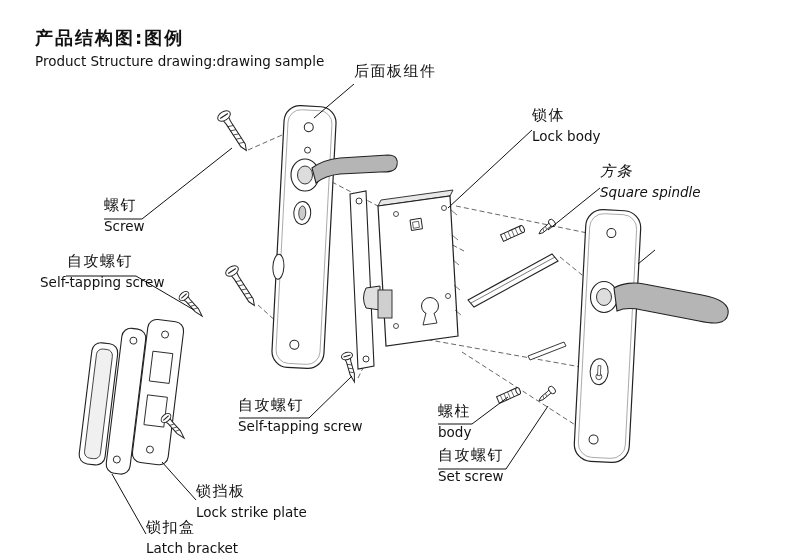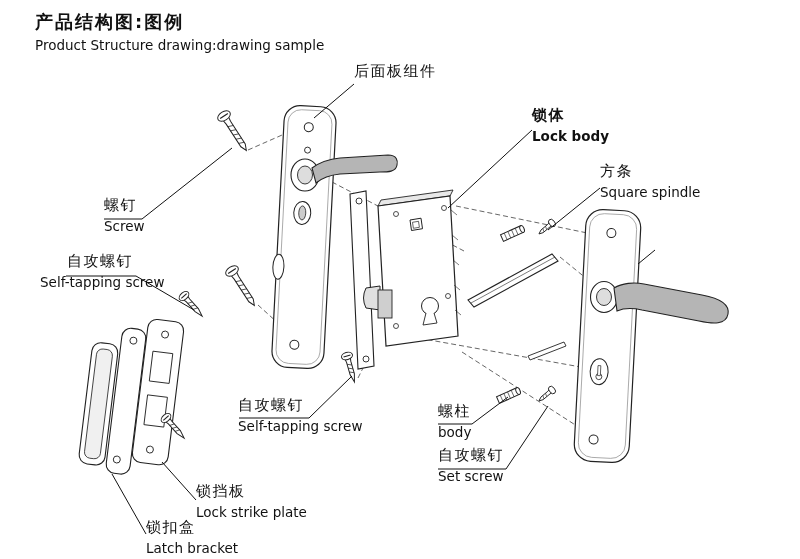--- a/index.html
+++ b/index.html
@@ -2,21 +2,21 @@
 <html><head>
 <meta charset="utf-8">
 <style>
   html,body{margin:0;padding:0;background:#fff;}
   .stage{
     position:relative;width:800px;height:559px;background:#fff;overflow:hidden;
     font-family:"DejaVu Sans",sans-serif;color:#111;
   }
   .stage svg{position:absolute;left:0;top:0;}
   .title-block{position:absolute;left:35px;top:10px;}
-  .title-zh{font-size:18px;font-weight:bold;letter-spacing:2px;}
+  .title-zh{font-size:18px;font-weight:bold;letter-spacing:2px;margin-top:16px;}
   .title-en{font-size:13.5px;margin-top:3px;}
   .lbl{position:absolute;white-space:nowrap;line-height:1.3;}
   .lbl .zh{font-size:15px;letter-spacing:1.5px;}
   .lbl .en{font-size:13.5px;margin-top:2px;}
   .indent-zh .zh{margin-left:27px;}
 </style>
 </head>
 <body>
 
 <div class="stage">
@@ -202,26 +202,26 @@
 
   <div class="title-block">
     <div class="title-zh">产品结构图:图例</div>
     <div class="title-en">Product Structure drawing:drawing sample</div>
   </div>
 
   <div class="lbl" style="left:354px;top:62px;">
     <div class="zh">后面板组件</div>
   </div>
 
-  <div class="lbl" style="left:532px;top:106px;font-weight:bold;">
+  <div class="lbl" style="left:532px;top:106px;">
     <div class="zh">锁体</div>
     <div class="en">Lock body</div>
   </div>
 
-  <div class="lbl" style="left:600px;top:162px;">
+  <div class="lbl" style="left:600px;top:162px;font-style:italic;">
     <div class="zh">方条</div>
     <div class="en">Square spindle</div>
   </div>
 
 
   <div class="lbl" style="left:104px;top:196px;">
     <div class="zh">螺钉</div>
     <div class="en">Screw</div>
   </div>
 

